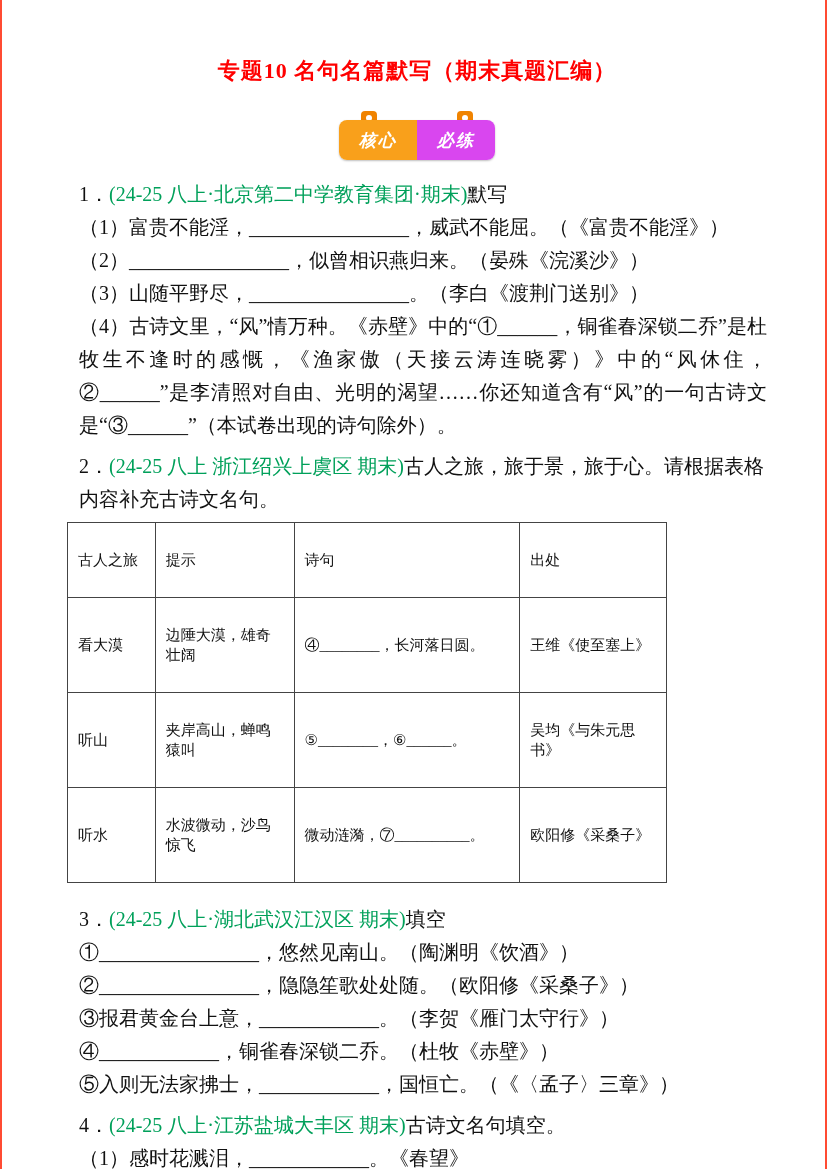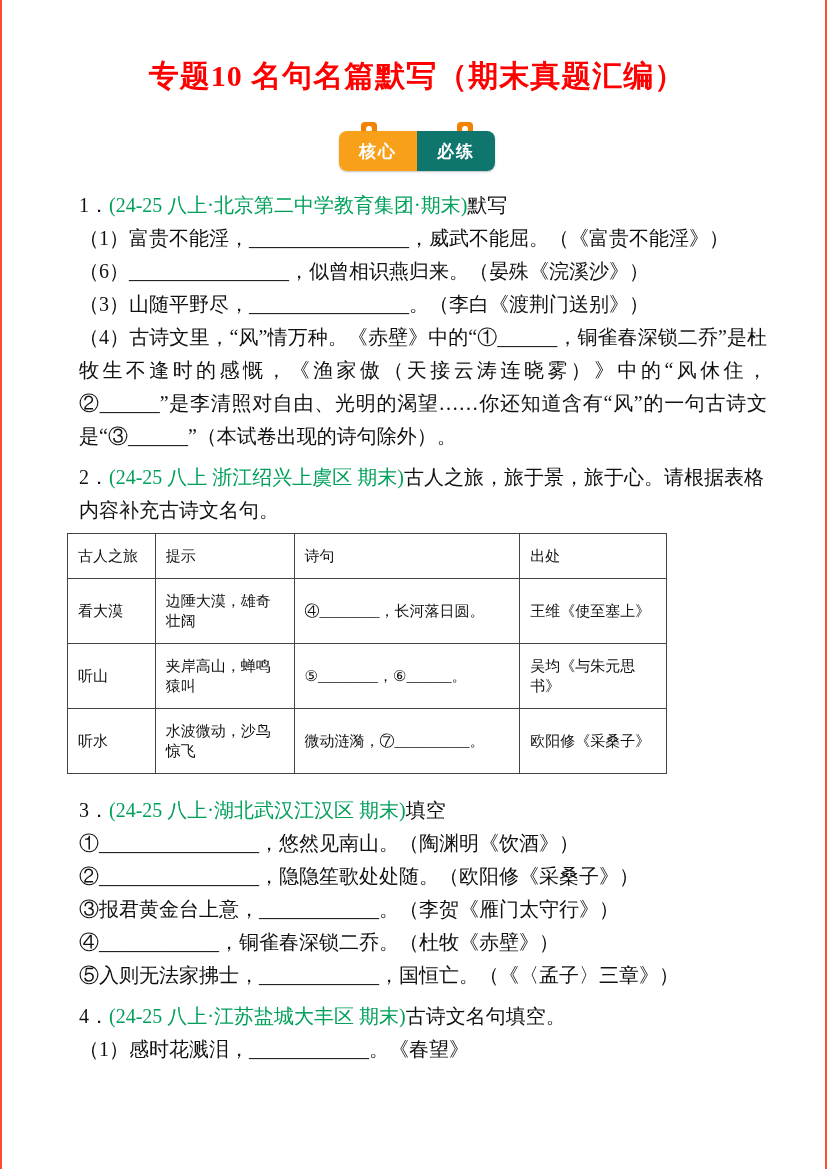--- a/index.html
+++ b/index.html
@@ -11,33 +11,34 @@
     background: #ffffff;
     box-sizing: border-box;
     border-left: 2px solid #ff4b33;
     border-right: 2px solid #ff4b33;
     padding: 56px 58px 0 65px;
     overflow: hidden;
     font-family: "Liberation Serif", "DejaVu Serif", serif;
     color: #111111;
   }
   .title {
-    font-size: 30px;
+    font-size: 22px;
     font-weight: bold;
     color: #ff0000;
     text-align: center;
     margin: 0 0 14px 0;
     letter-spacing: 1px;
   }
   
   .badge-wrap {
     position: relative;
     width: 156px;
     margin: 34px auto 28px auto;
     height: 30px;
+    font-style: italic;
   }
   .clip {
     position: absolute;
     top: -9px;
     width: 16px;
     height: 18px;
     background: #f08300;
     border-radius: 4px;
     z-index: 0;
   }
@@ -68,41 +69,41 @@
     display: flex;
     align-items: center;
     justify-content: center;
     color: #ffffff;
     font-weight: bold;
     font-size: 17px;
     font-family: "Liberation Sans", sans-serif;
     letter-spacing: 2px;
   }
   .badge-core { background: #f9a01b; }
-  .badge-practice { background: #0f766e; }
+  .badge-practice { background: #d946ef; }
   
   .qheader, .qline {
     font-size: 20px;
     line-height: 33px;
     margin: 0 0 0 12px;
   }
   .qline.justify { text-align: justify; }
   .src { color: #00a05a; }
   .qblock { margin-bottom: 8px; }
   
   table.poem-table {
     border-collapse: collapse;
     width: 600px;
     margin: 6px 0 20px 0;
     font-size: 15px;
   }
   table.poem-table th,
   table.poem-table td {
     border: 1px solid #444444;
-    padding: 12px 10px;
+    padding: 27px 10px;
     text-align: left;
     vertical-align: middle;
     font-weight: normal;
     line-height: 20px;
   }
   .col1 { width: 80px; }
   .col2 { width: 140px; }
   .col3 { width: 230px; }
   .col4 { width: 150px; }
 </style>
@@ -118,21 +119,21 @@
     <div class="clip clip-right"></div>
     <div class="badge-body">
       <div class="badge-half badge-core">核心</div>
       <div class="badge-half badge-practice">必练</div>
     </div>
   </div>
 
   <div class="qblock">
     <p class="qheader"><span>1．</span><span class="src">(24-25 八上·北京第二中学教育集团·期末)</span><span>默写</span></p>
     <p class="qline">（1）富贵不能淫，________________，威武不能屈。（《富贵不能淫》）</p>
-    <p class="qline">（6）________________，似曾相识燕归来。（晏殊《浣溪沙》）</p>
+    <p class="qline">（2）________________，似曾相识燕归来。（晏殊《浣溪沙》）</p>
     <p class="qline">（3）山随平野尽，________________。（李白《渡荆门送别》）</p>
     <p class="qline justify">（4）古诗文里，“风”情万种。《赤壁》中的“①______，铜雀春深锁二乔”是杜牧生不逢时的感慨，《渔家傲（天接云涛连晓雾）》中的“风休住，②______”是李清照对自由、光明的渴望……你还知道含有“风”的一句古诗文是“③______”（本试卷出现的诗句除外）。</p>
   </div>
 
   <div class="qblock">
     <p class="qheader"><span>2．</span><span class="src">(24-25 八上 浙江绍兴上虞区 期末)</span><span>古人之旅，旅于景，旅于心。请根据表格内容补充古诗文名句。</span></p>
 
     <table class="poem-table">
       <thead>
         <tr>

